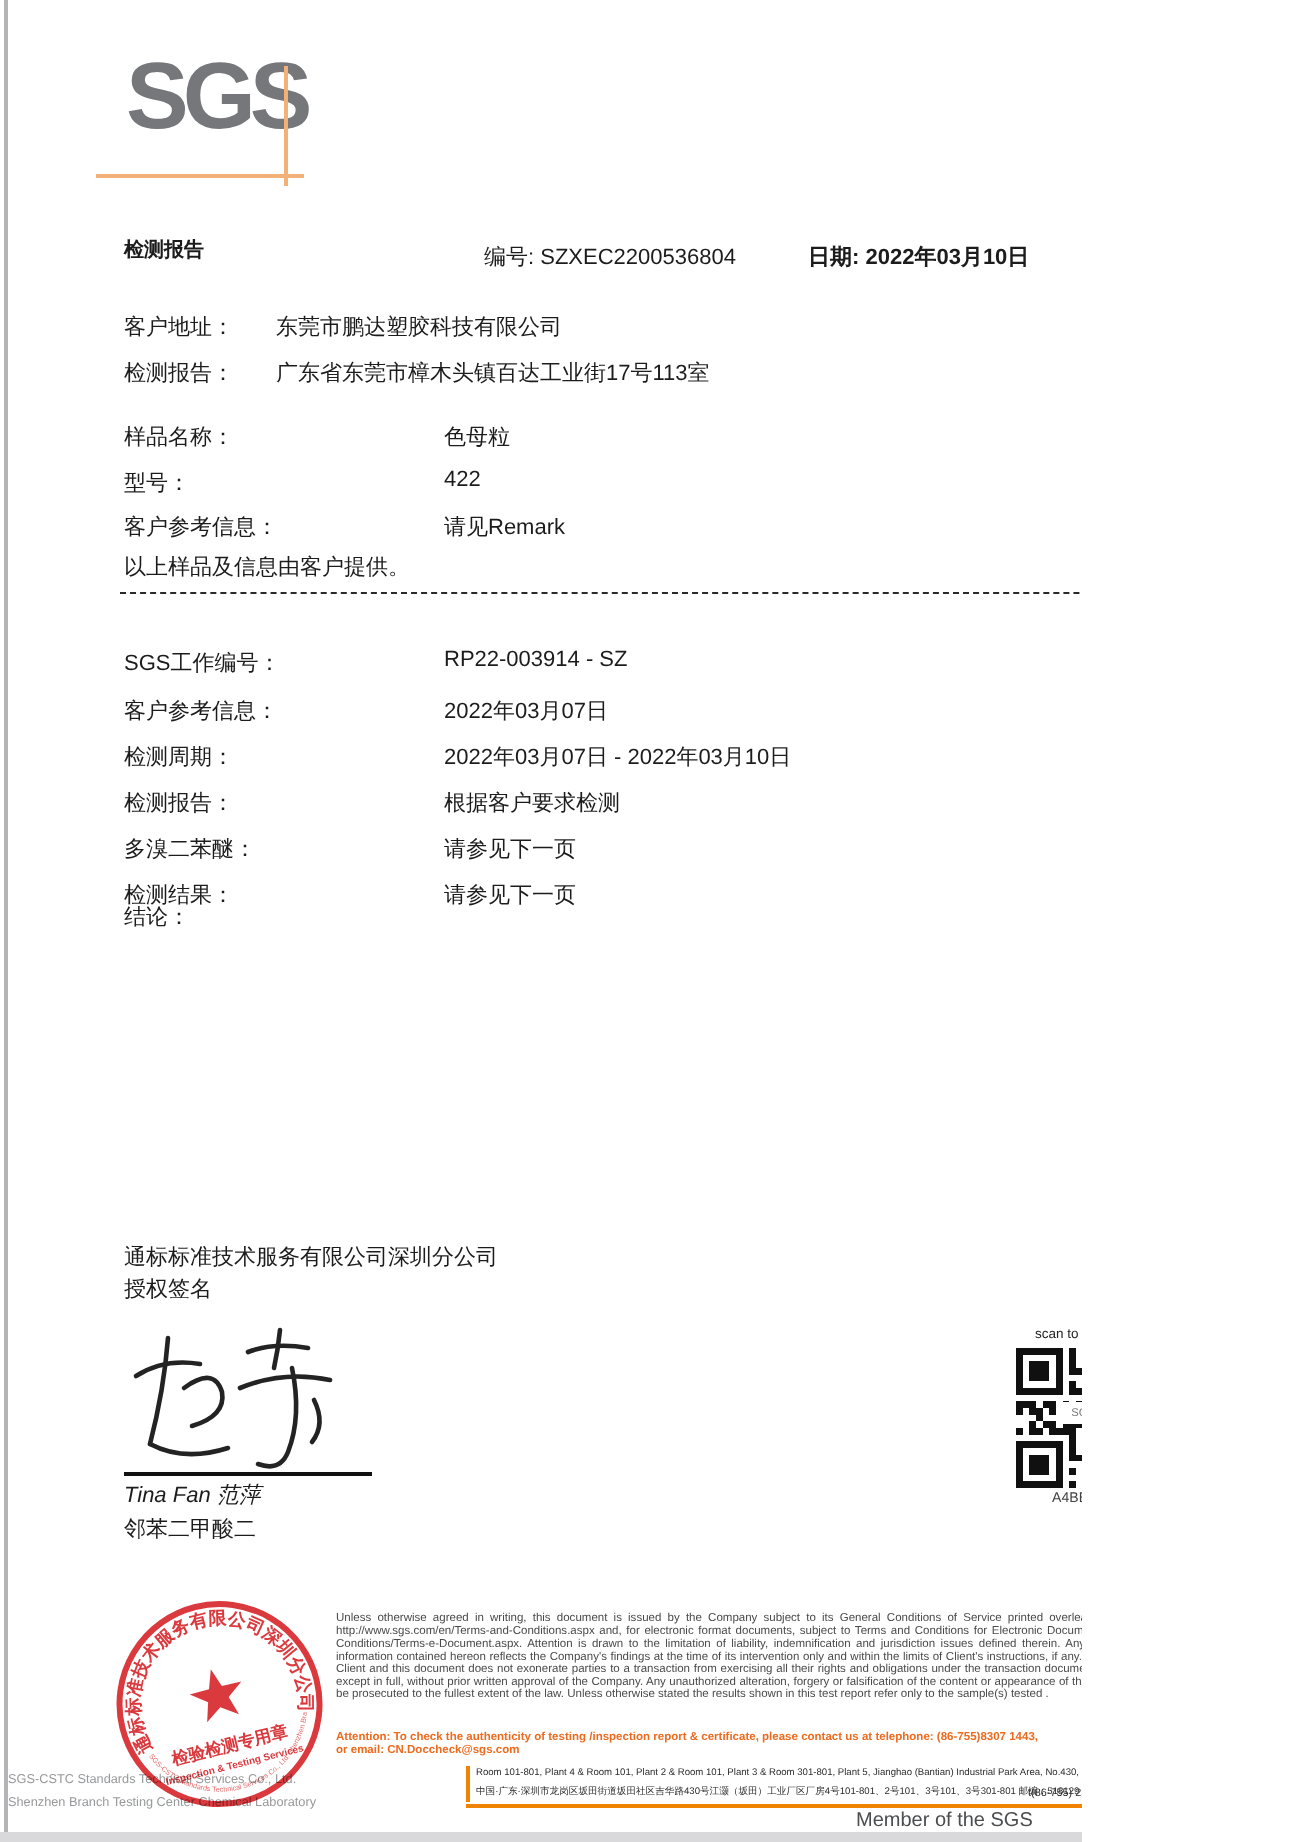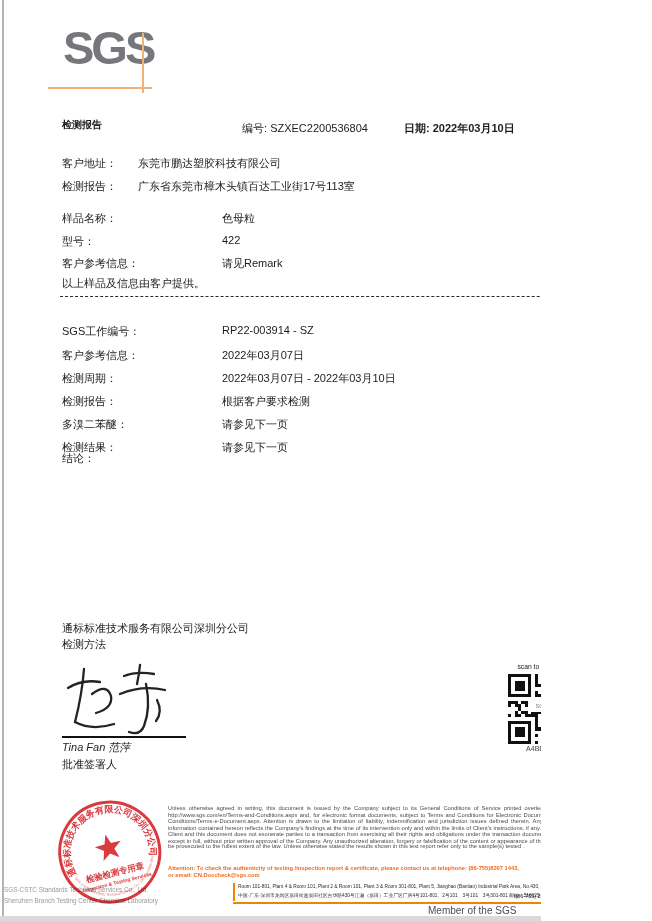--- a/index.html
+++ b/index.html
@@ -126,38 +126,38 @@
   <div class="row" style="top:440px;">
     <span class="lbl">检测结果：</span>
     <span class="val">请参见下一页</span>
   </div>
 
   <div class="row" style="top:451px;">
     <span class="lbl">结论：</span>
   </div>
 
   <div class="abs sig-company">通标标准技术服务有限公司深圳分公司</div>
-  <div class="abs sig-auth">检测方法</div>
+  <div class="abs sig-auth">授权签名</div>
 
   <svg class="abs" style="left:62px;top:660px;" width="130" height="78" viewBox="0 0 130 78">
     <g fill="none" stroke="#232323" stroke-width="2.3" stroke-linecap="round">
       <path d="M6 28 Q20 19 38 22"></path>
       <path d="M22 9 Q20 35 13 62"></path>
       <path d="M30 34 Q45 23 49 36 Q51 48 34 53"></path>
       <path d="M13 62 Q30 71 52 64"></path>
       <path d="M62 16 Q75 11 92 14"></path>
       <path d="M78 5 Q77 15 75 24"></path>
       <path d="M58 34 Q80 25 103 30"></path>
       <path d="M84 24 Q89 48 82 66 Q78 76 67 72"></path>
       <path d="M95 40 Q101 52 94 61"></path>
     </g>
   </svg>
   <div class="abs sig-line"></div>
   <div class="abs sig-name">Tina Fan 范萍</div>
-  <div class="abs sig-title">批准签署人</div>
+  <div class="abs sig-title">邻苯二甲酸二</div>
 
   <div class="abs qr-caption">
     <div class="in">scan to see the report</div>
   </div>
   <div class="abs qr-box">
     <svg id="qr-svg" width="74" height="70" viewBox="0 0 21 21" shape-rendering="crispEdges" fill="#101010">
         <rect x="0" y="0" width="1" height="1"></rect>
         <rect x="0" y="1" width="1" height="1"></rect>
         <rect x="0" y="2" width="1" height="1"></rect>
         <rect x="0" y="3" width="1" height="1"></rect>

